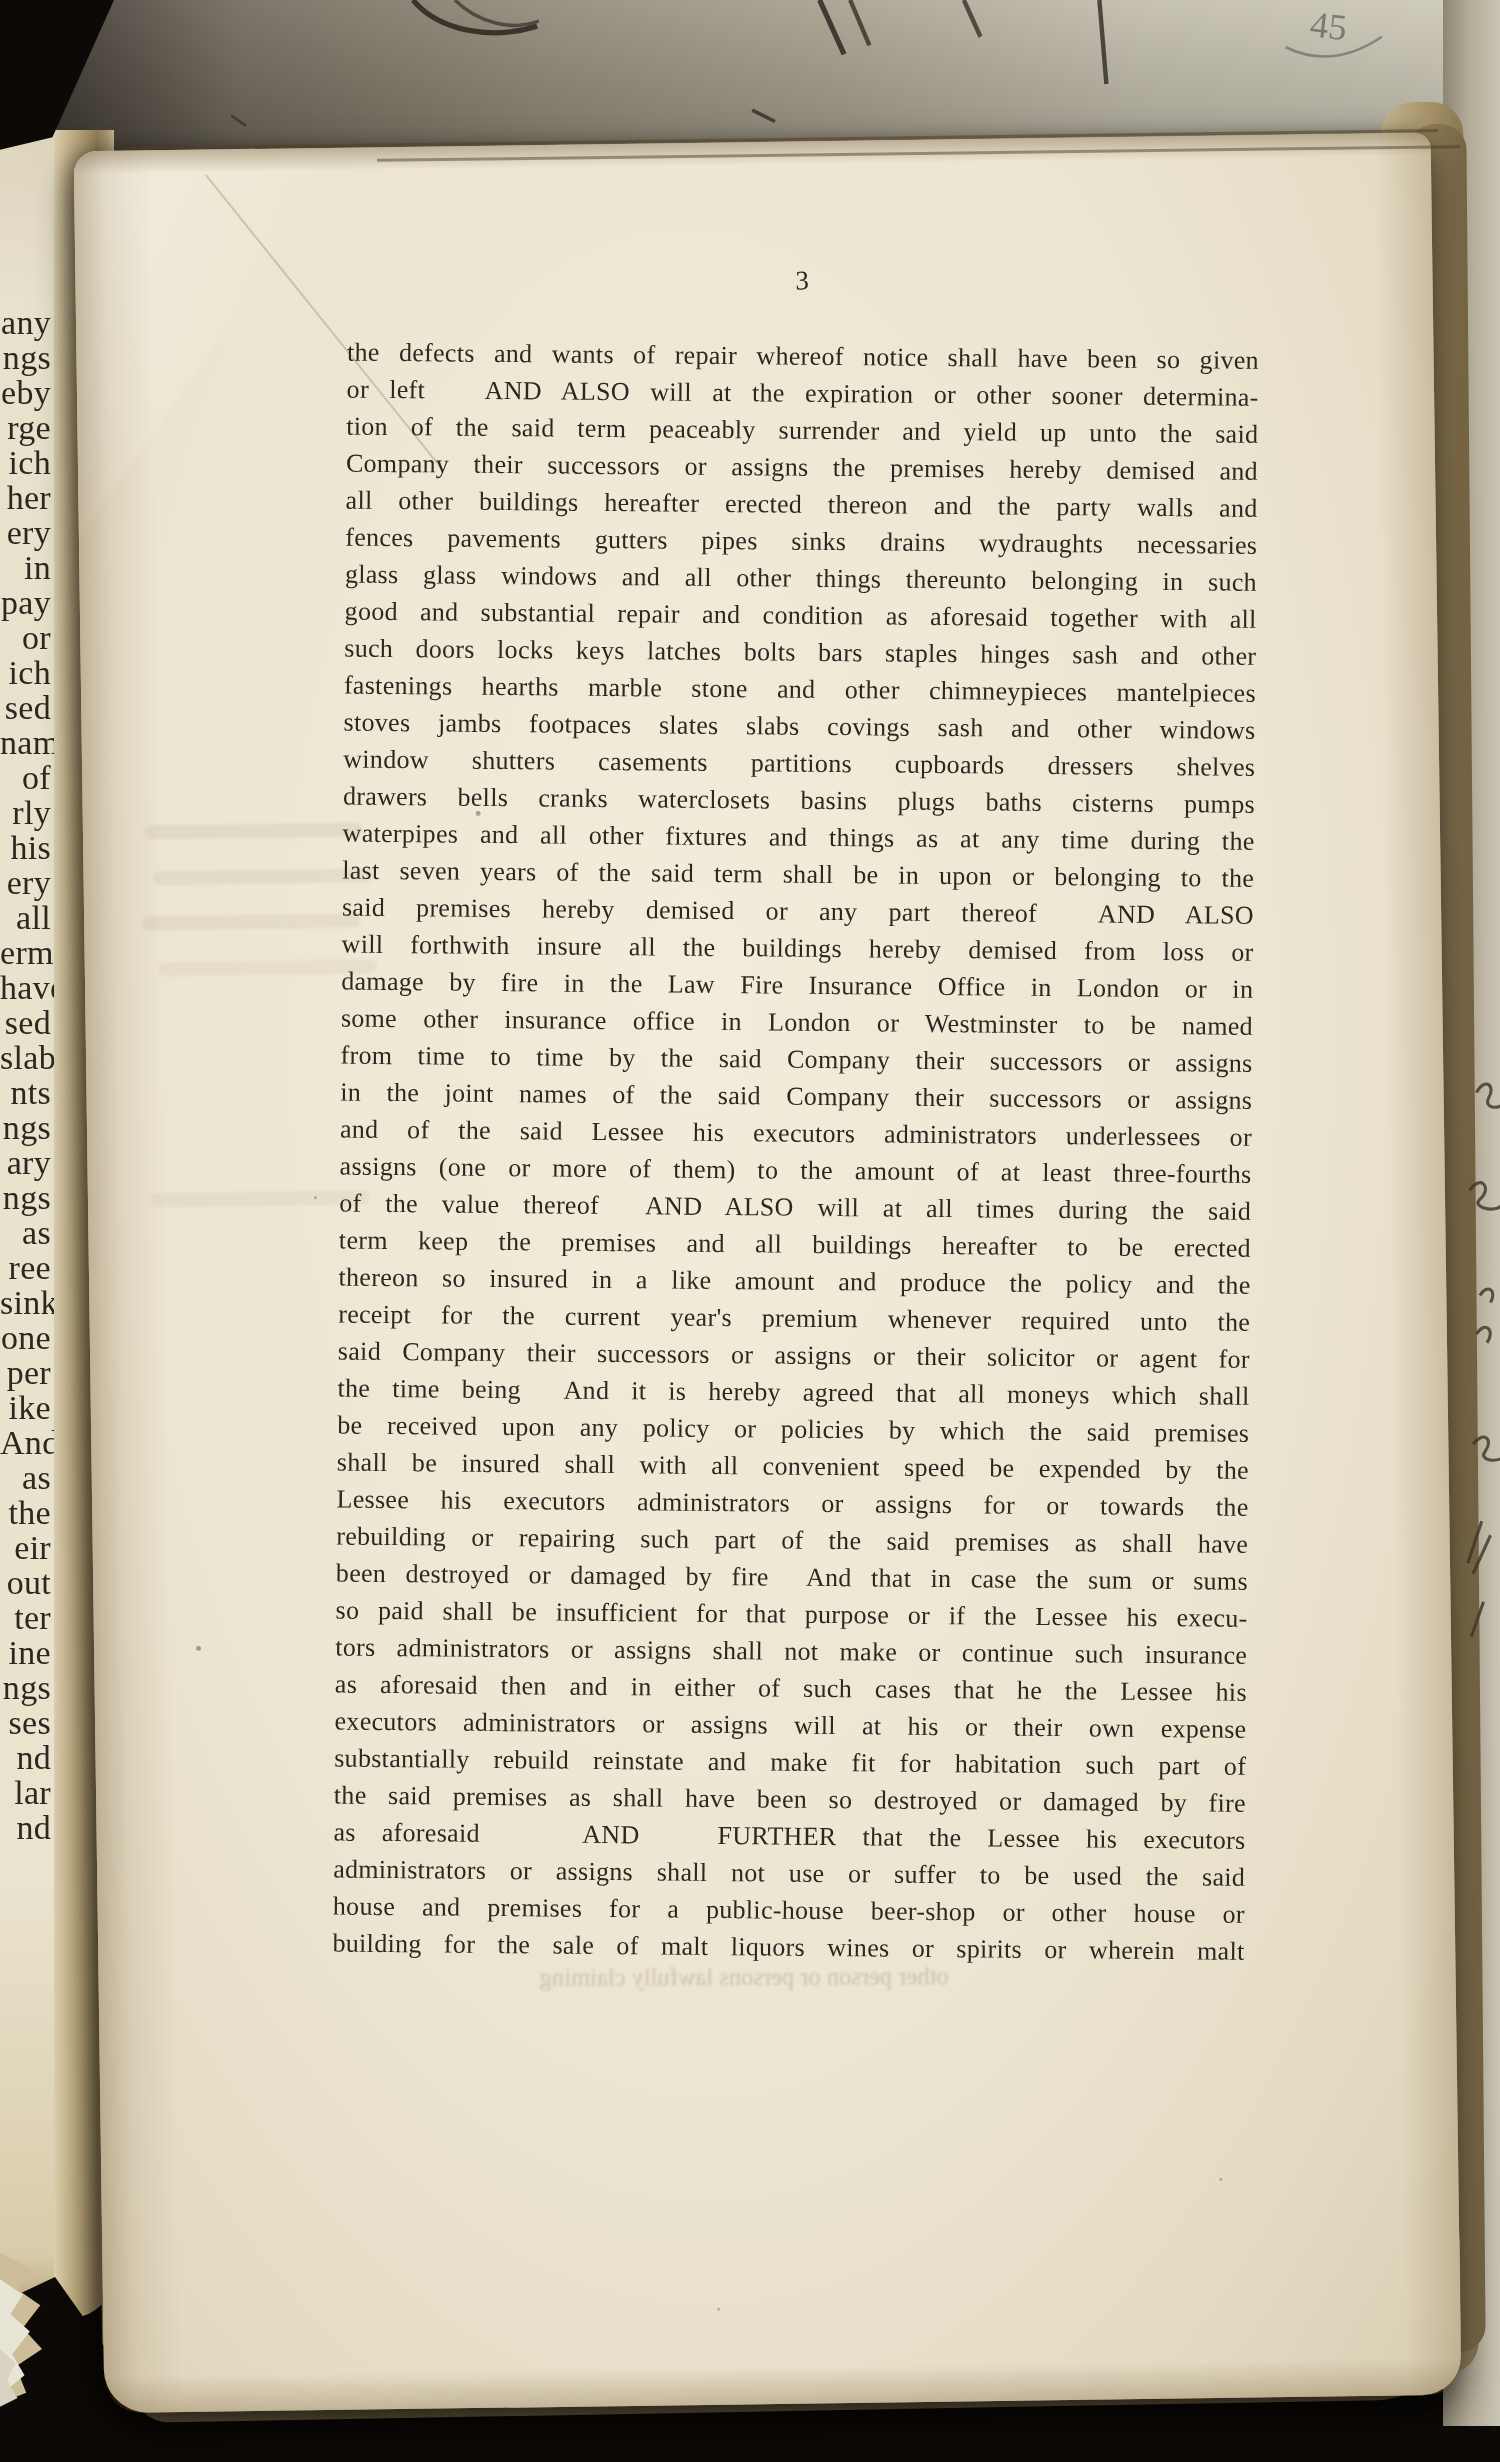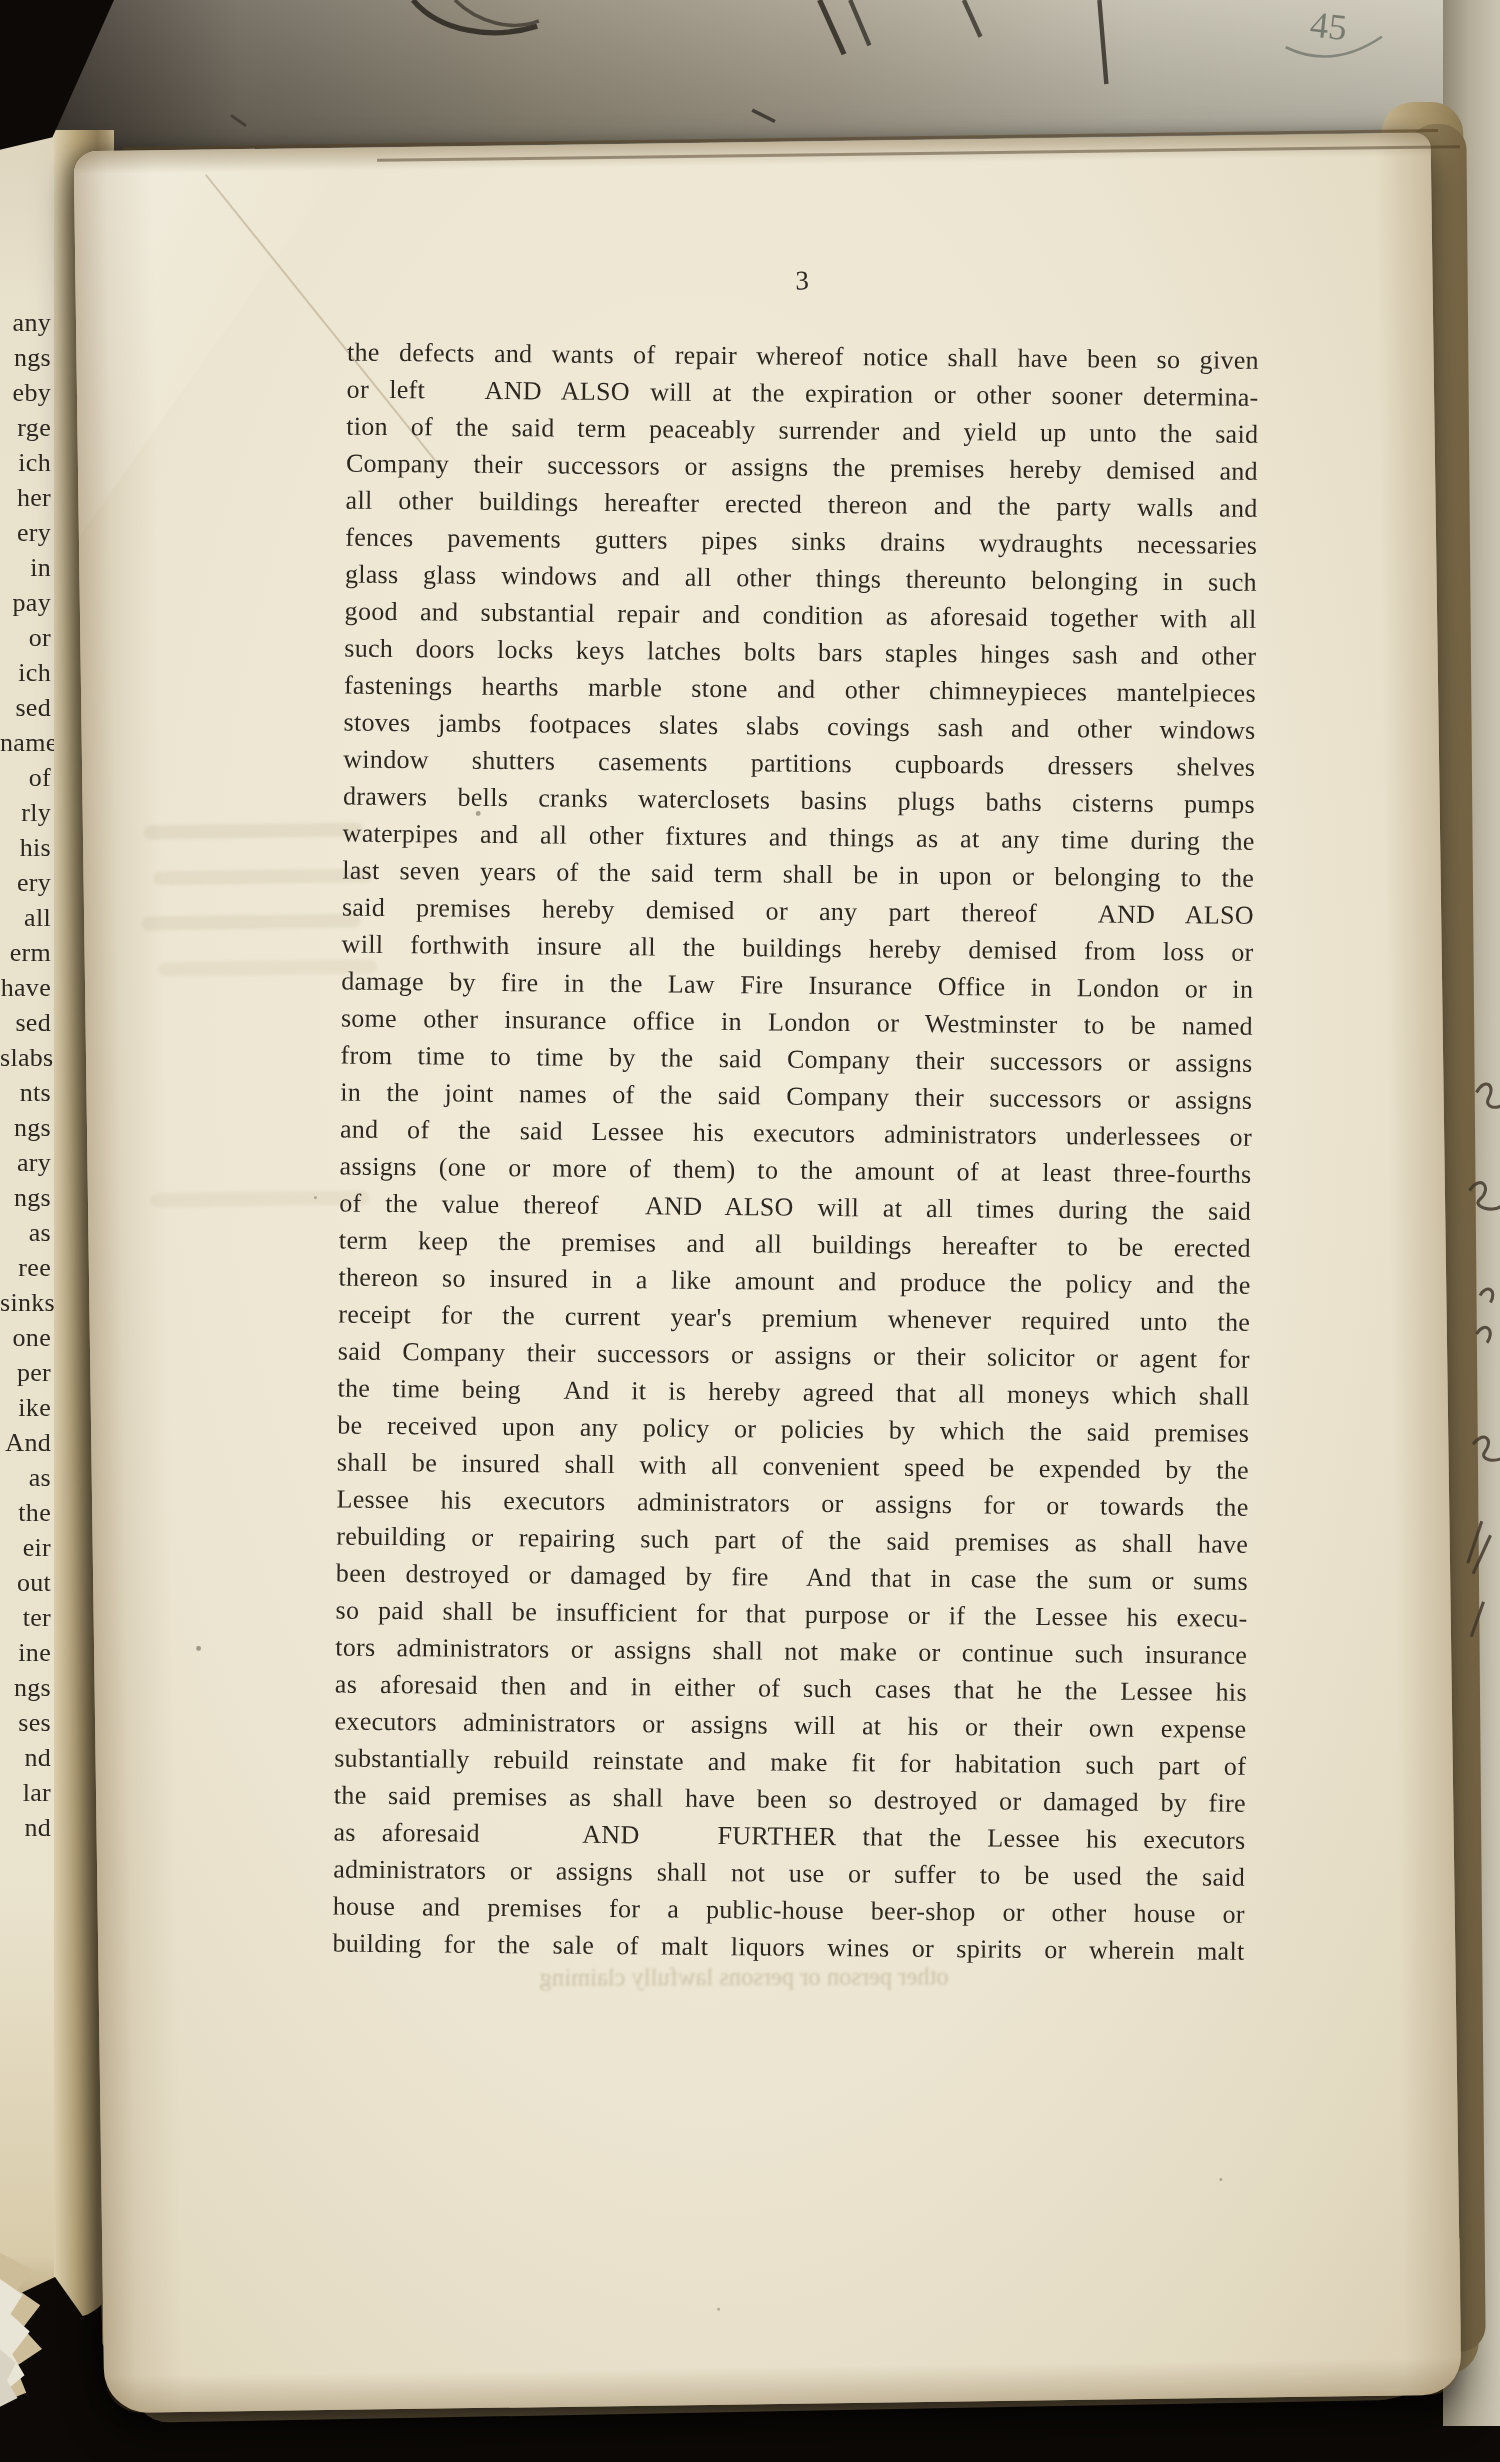--- a/index.html
+++ b/index.html
@@ -30,21 +30,21 @@
     border-radius:0 0 61px 44px;transform:rotate(-.9deg);}
   .stack-bottom-inner{position:absolute;left:130px;top:2290px;width:1317px;height:121px;
     background:linear-gradient(to bottom,#93815d 0%,#6f5f43 100%);
     border-radius:0 0 70px 39px;transform:rotate(-1.05deg);}
 
   
   .facing-col{position:absolute;left:0;top:128px;width:56px;height:2193px;
     background:linear-gradient(to bottom,#ddd4bd 0%,#e8e1cc 8%,#eae3ce 80%,#d8cbaa 97%,#b59f76 100%);
     border-radius:0 0 32px 8.8px;}
   .facing-frag-list{position:absolute;left:0;top:177px;width:51px;text-align:right;}
-  .facing-frag{display:block;line-height:35px;font-size:26px;color:#2c2720;
+  .facing-frag{display:block;line-height:35px;font-size:34px;color:#2c2720;
     letter-spacing:0.3px;white-space:nowrap;}
   .facing-gutter{position:absolute;left:54px;top:130px;width:60px;height:2188px;
     background:linear-gradient(to right,#dccfae 0%,#b5a277 40%,#8f7d58 72%,#a6946f 88%,#c2b28d 100%);
     border-radius:0 0 44px 12.3px;}
 
   
   .corner-dark-top{position:absolute;left:0;top:0;width:114px;height:156px;background:#0c0906;
     clip-path:polygon(0 0,100% 0,46% 88%,0 96%);}
   .corner-dark-bottom{position:absolute;left:0;top:2277px;width:131px;height:185px;background:#0c0906;
     clip-path:polygon(0 14%,42% 0,100% 58%,100% 100%,0 100%);}

